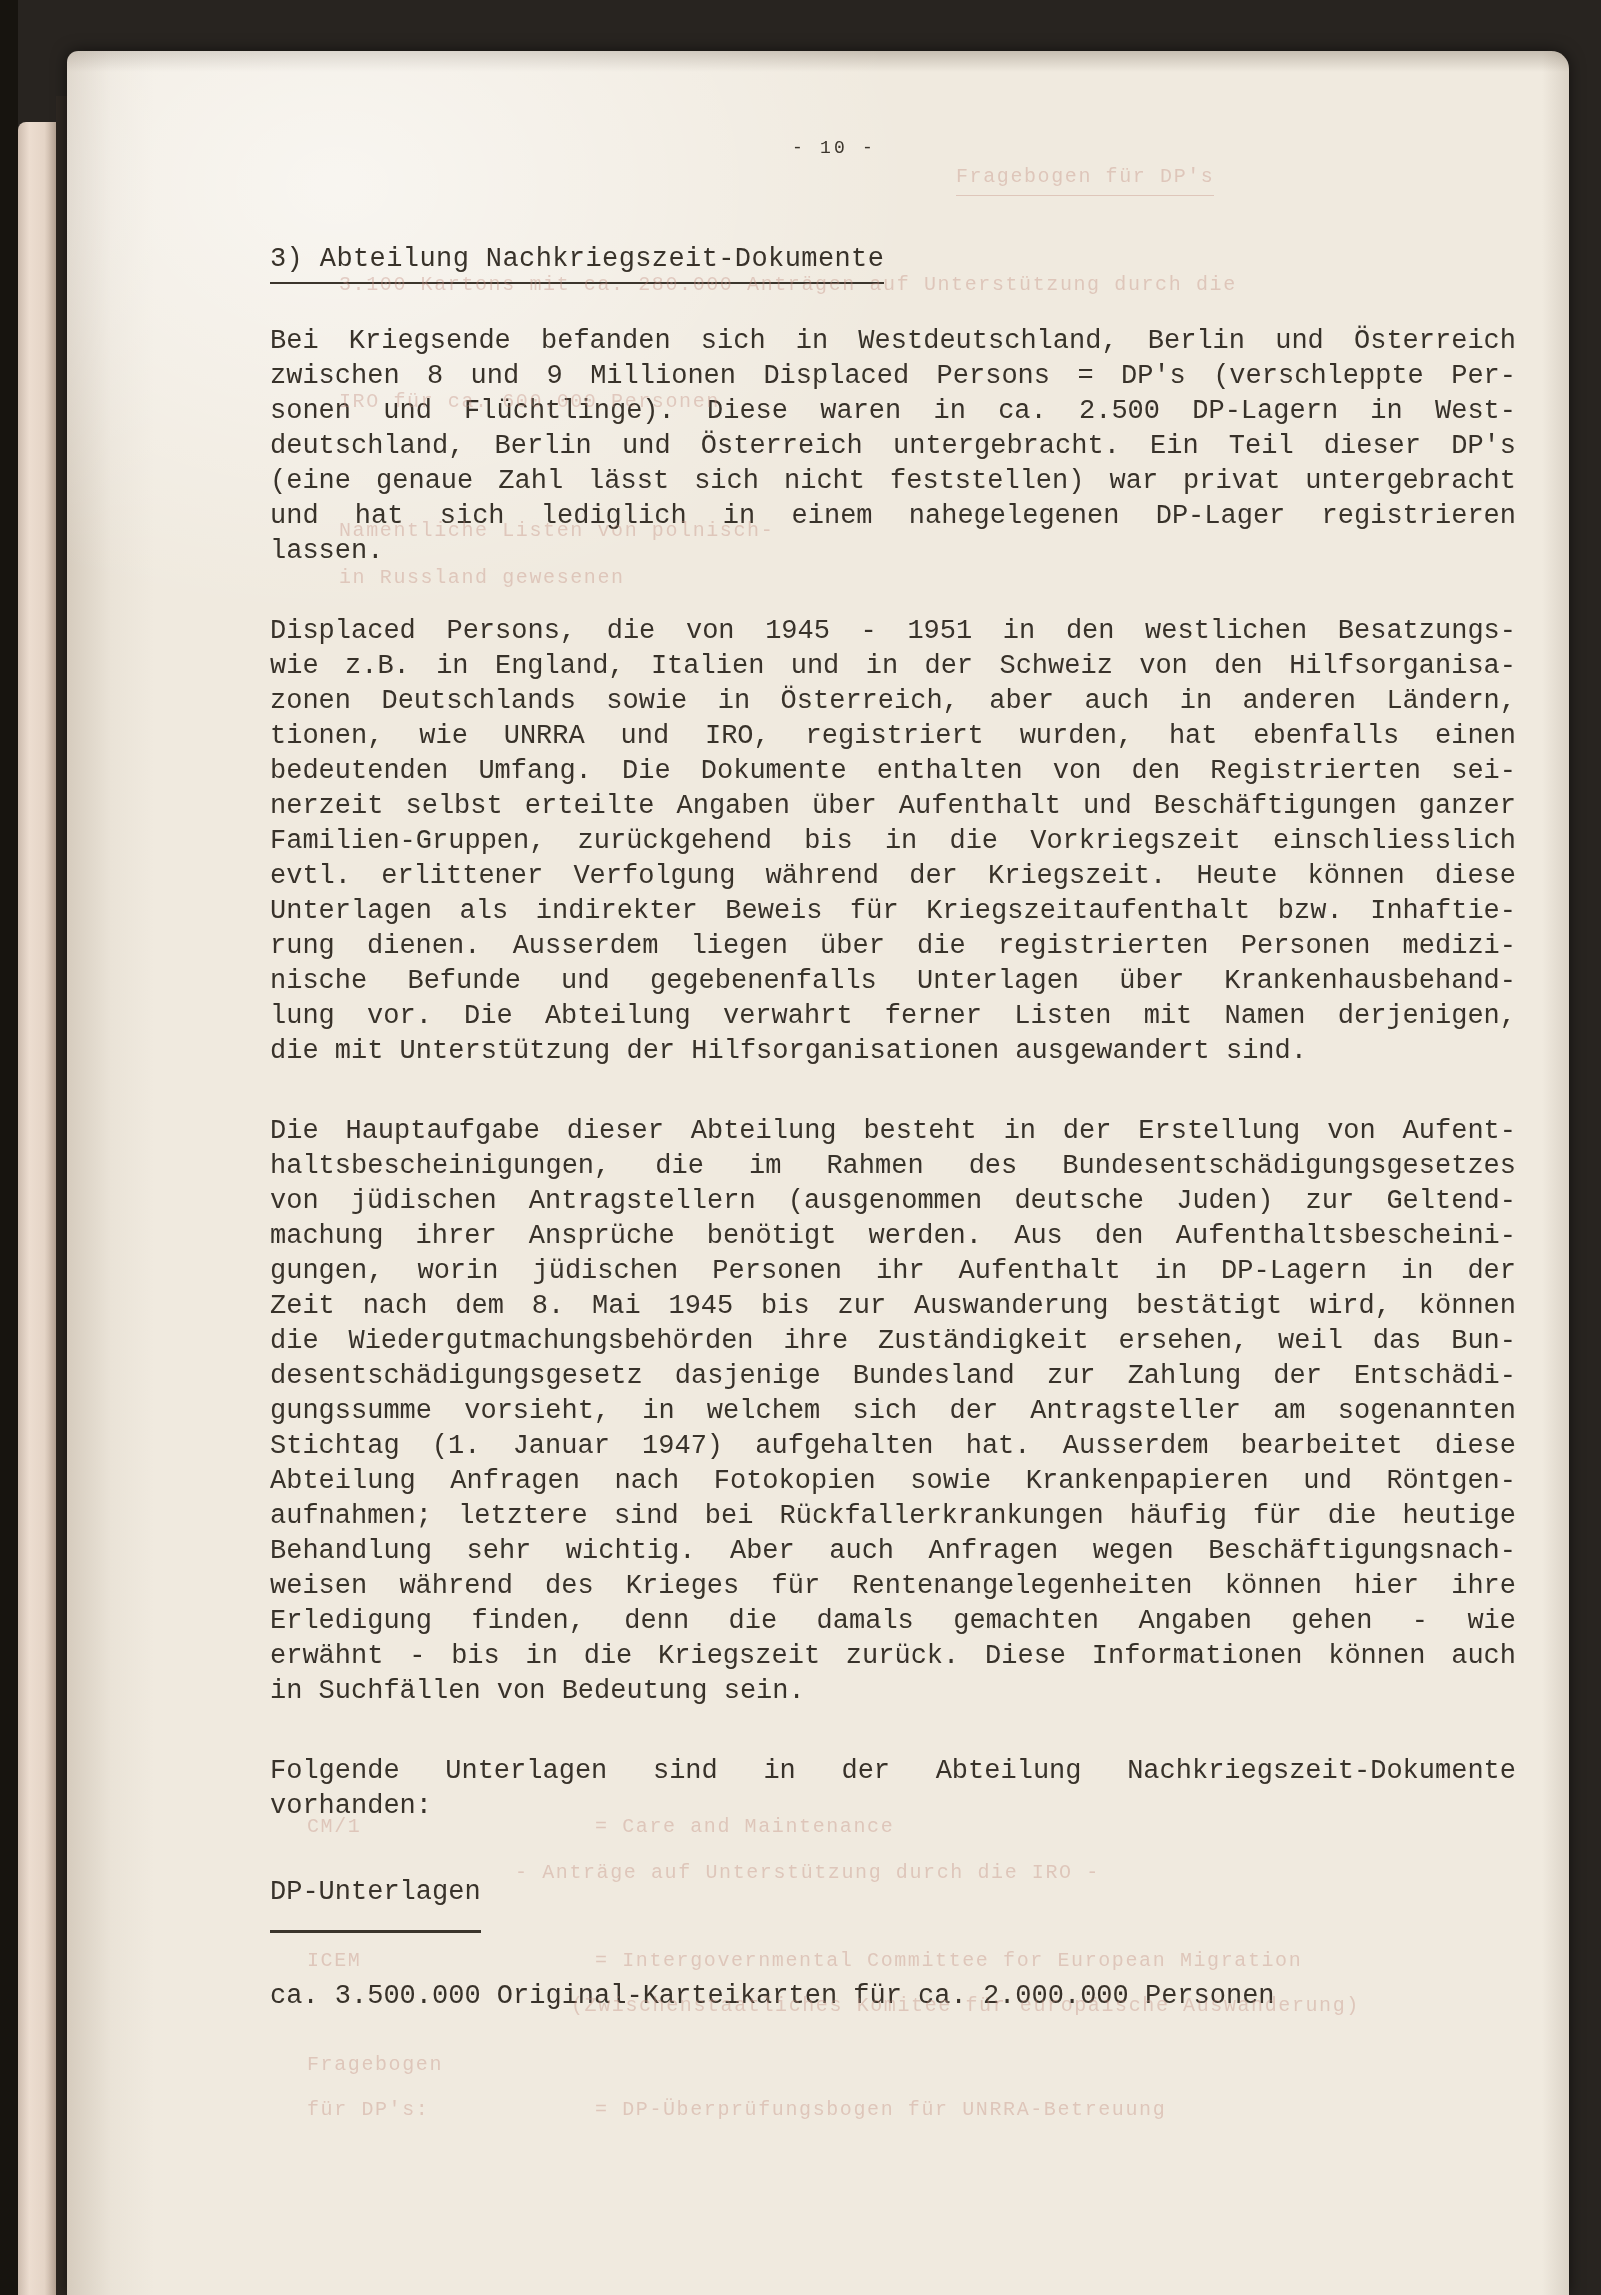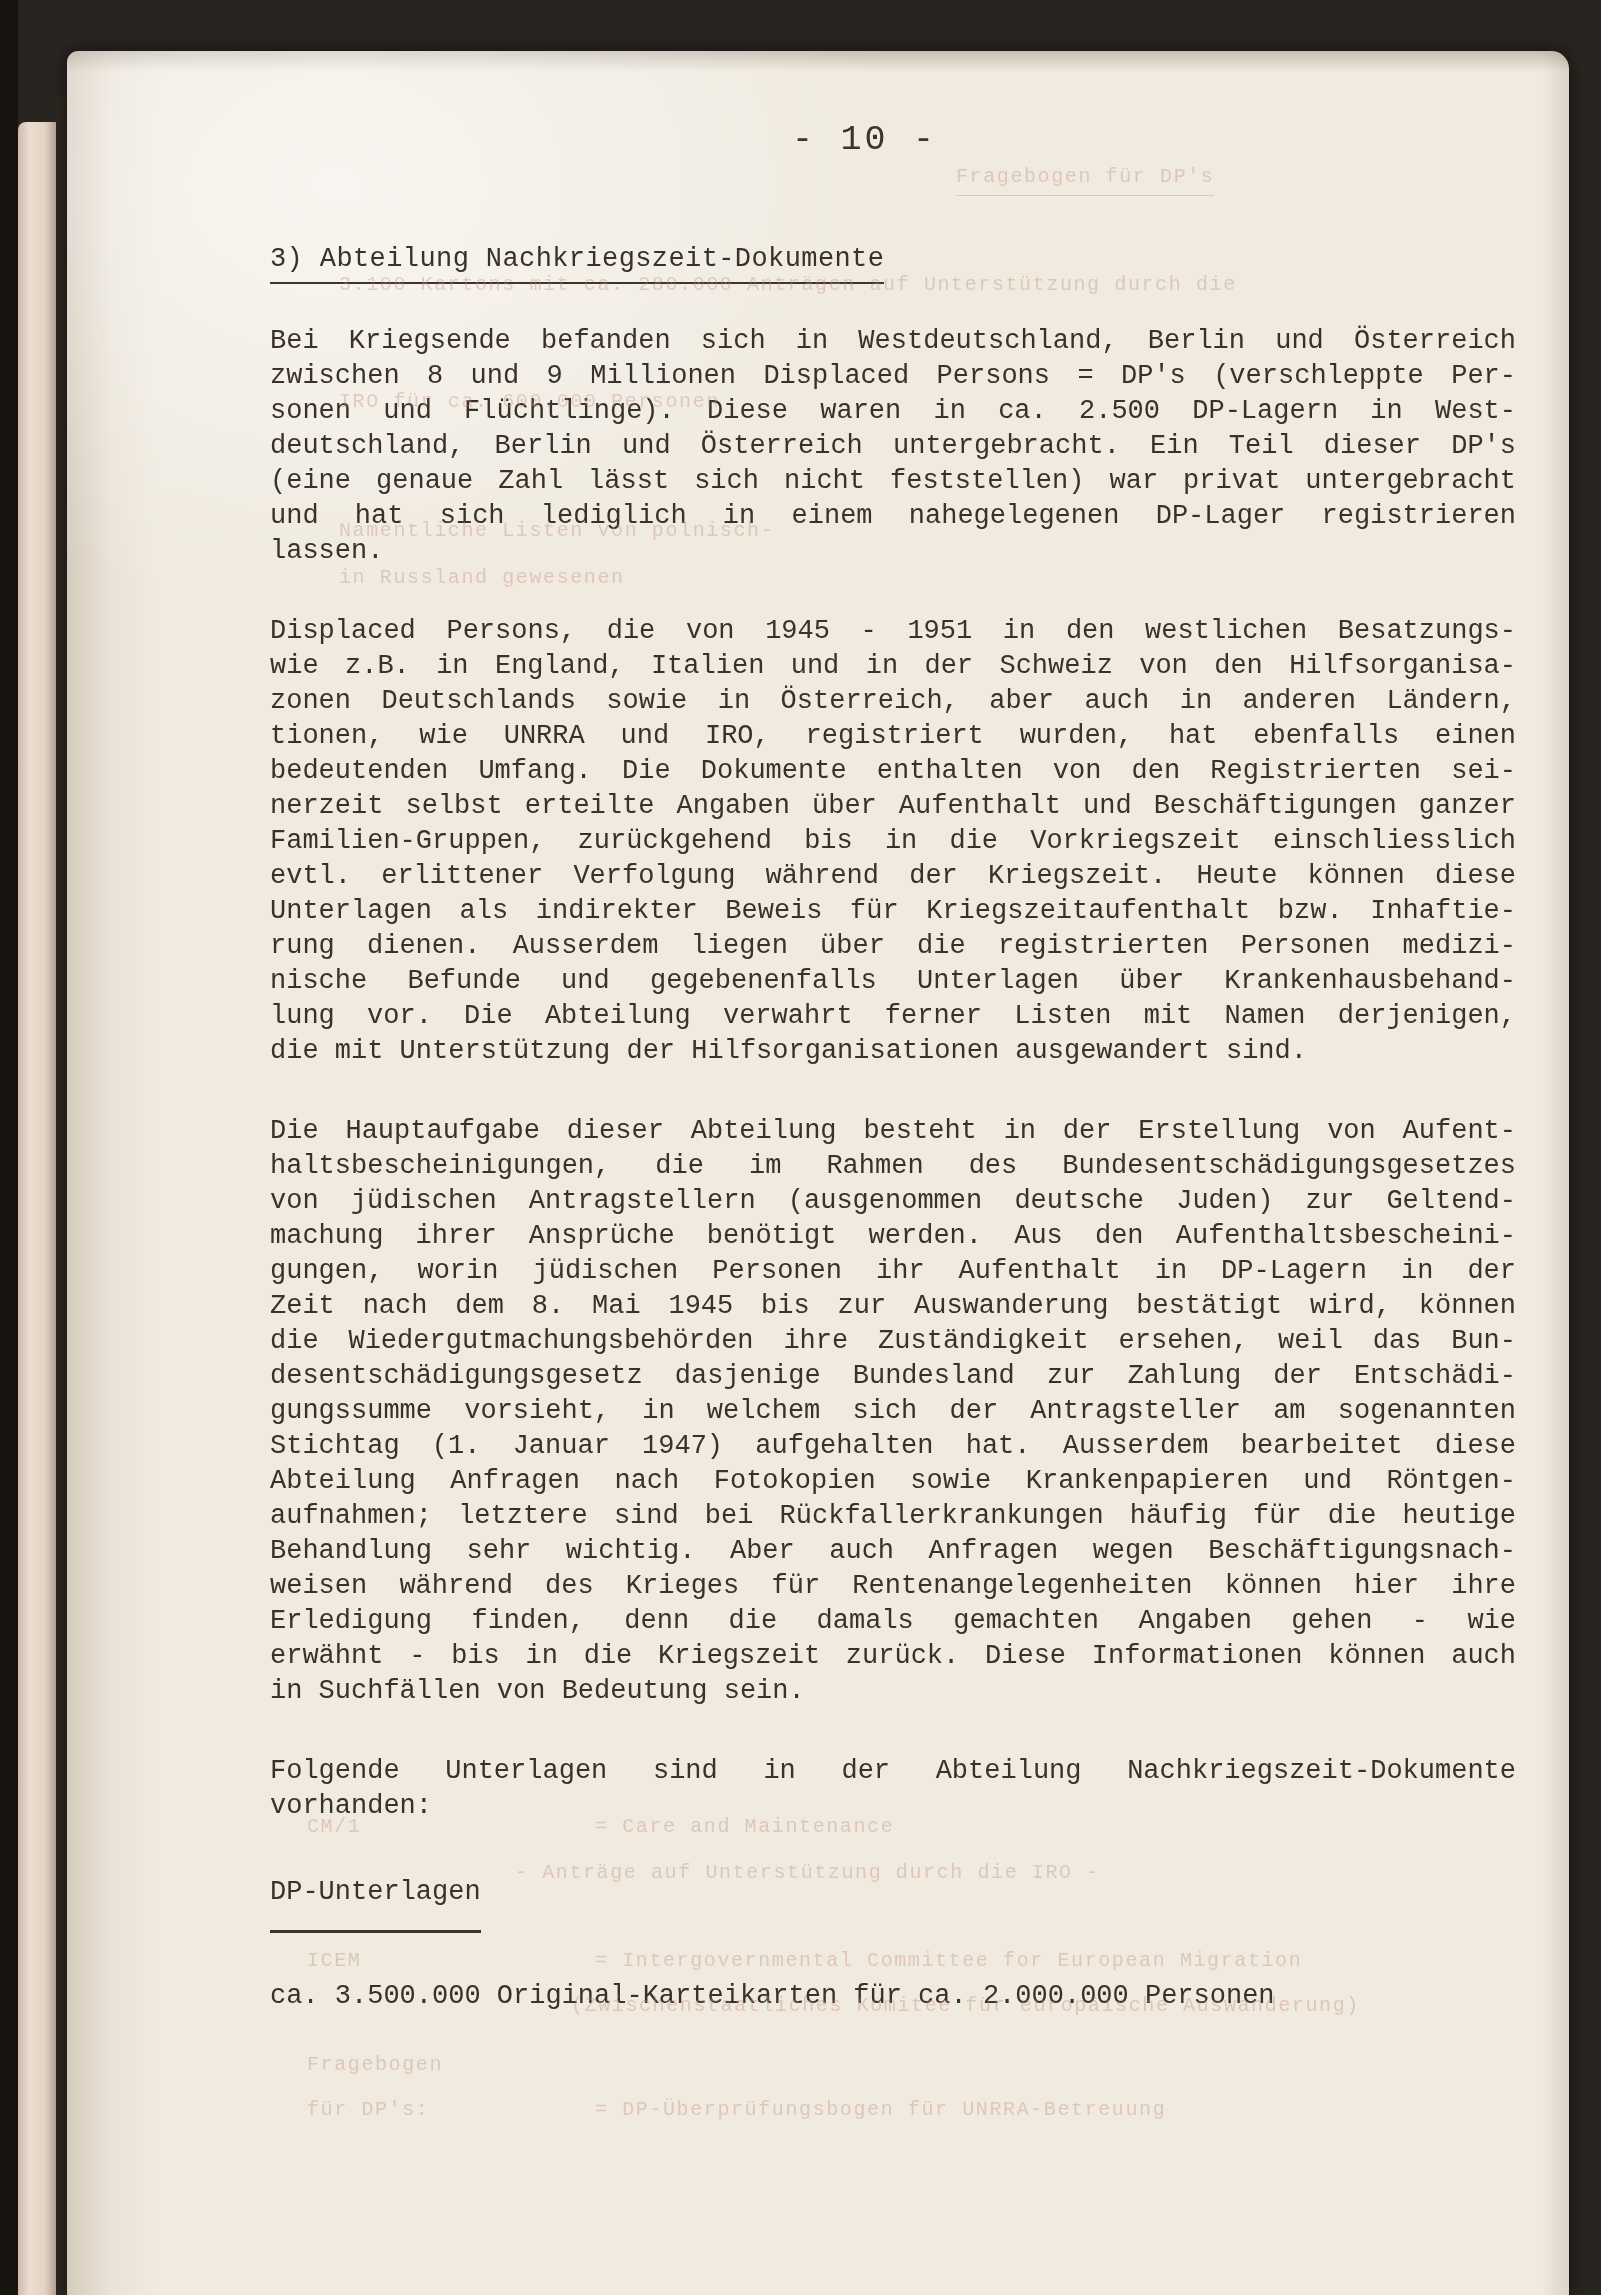--- a/index.html
+++ b/index.html
@@ -26,22 +26,22 @@
       radial-gradient(961px 721px at 18% 6%, rgba(255,255,255,0.55), rgba(255,255,255,0) 60%),
       linear-gradient(90deg, rgba(120,95,70,0.22) 0px, rgba(120,95,70,0.05) 44px, rgba(120,95,70,0) 88px),
       linear-gradient(180deg, rgba(90,75,60,0.28) 0px, rgba(90,75,60,0) 21px),
       linear-gradient(270deg, rgba(110,90,70,0.16) 0px, rgba(110,90,70,0) 27px),
       #f0eadf;
     border-radius:11.2px 17.6px 0 0;
     box-shadow:0 0 14.4px rgba(0,0,0,0.55);
     color:#38322a;
   }
   .page-number{
-    position:absolute;left:725px;top:72px;
-    font-size:35px;line-height:35px;letter-spacing:3.2px;
+    position:absolute;left:725px;top:80px;
+    font-size:18px;line-height:35px;letter-spacing:3.2px;
     color:#3b352c;
   }
   .content{
     position:absolute;left:203px;top:176px;width:1246px;
     font-size:27px;line-height:35px;
     color:#38322a;
     margin-top:15px;
   }
   .heading{
     display:inline-block;

